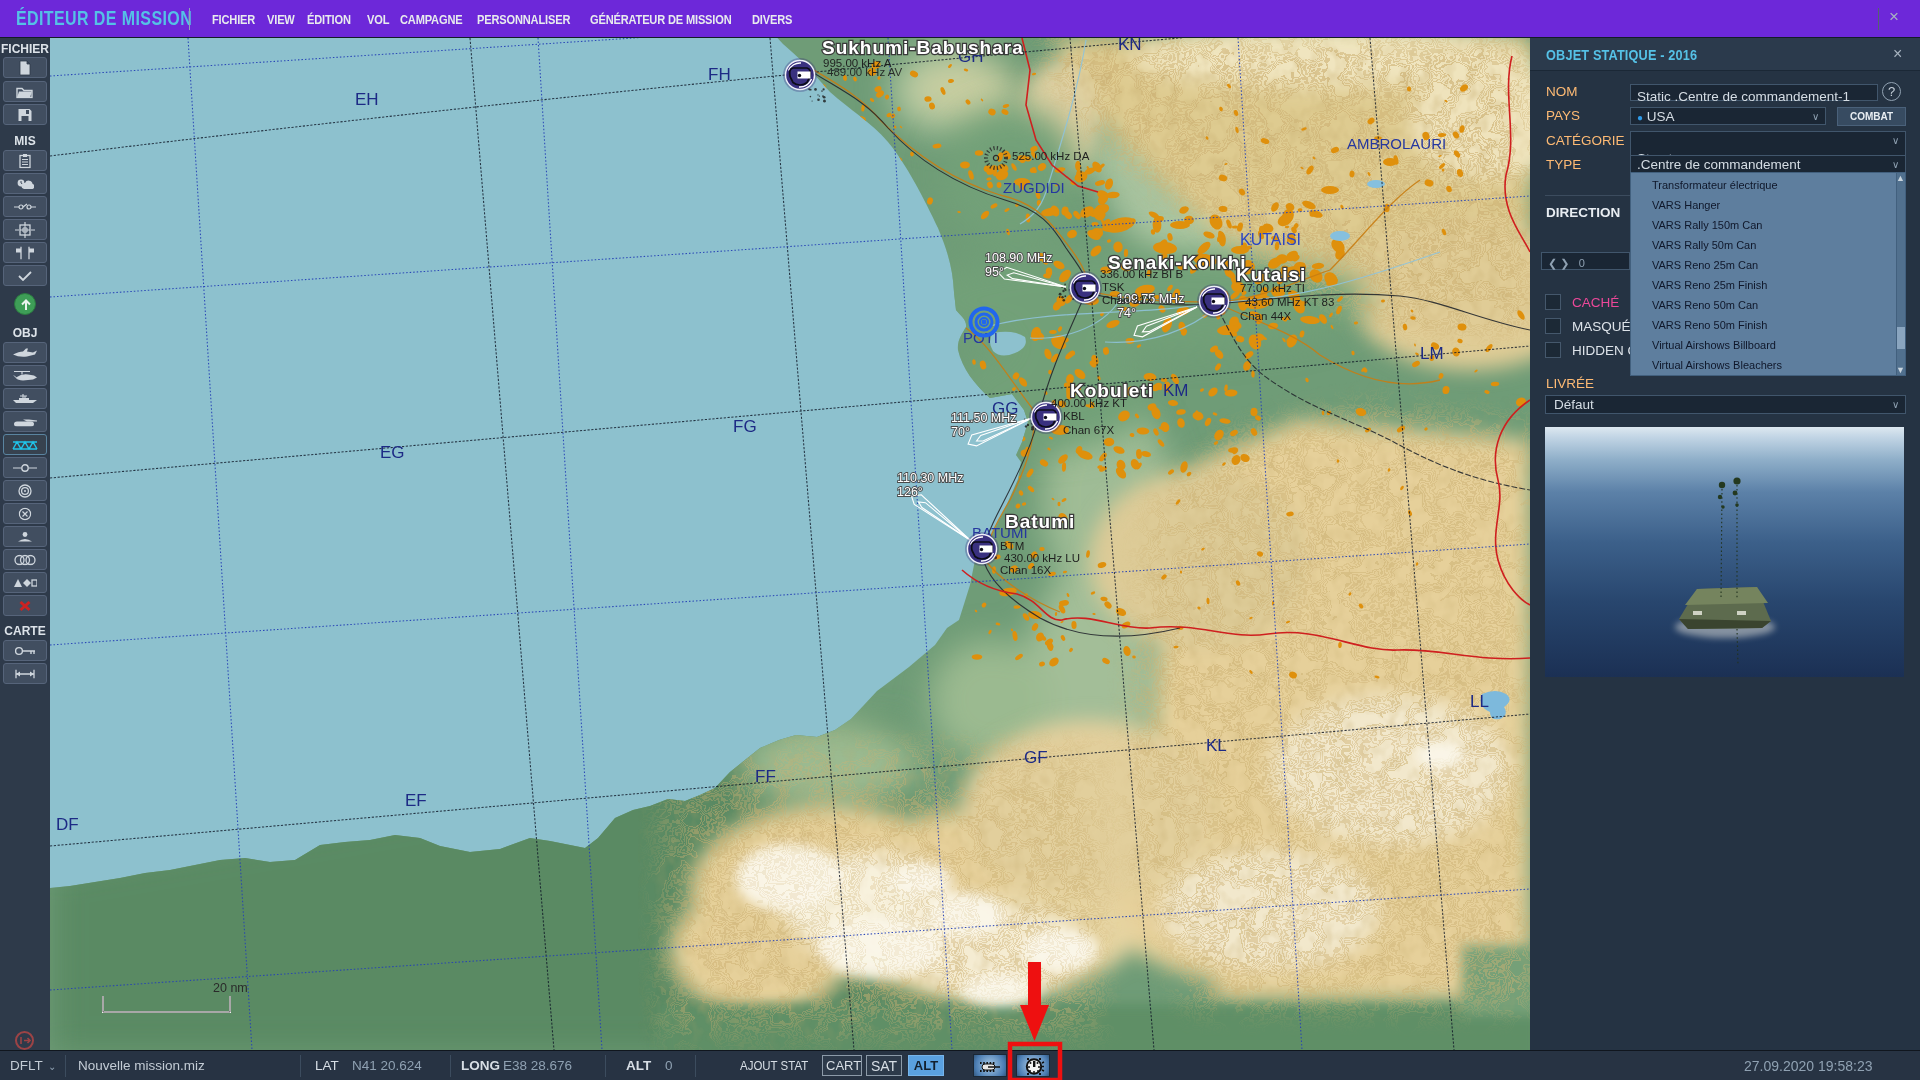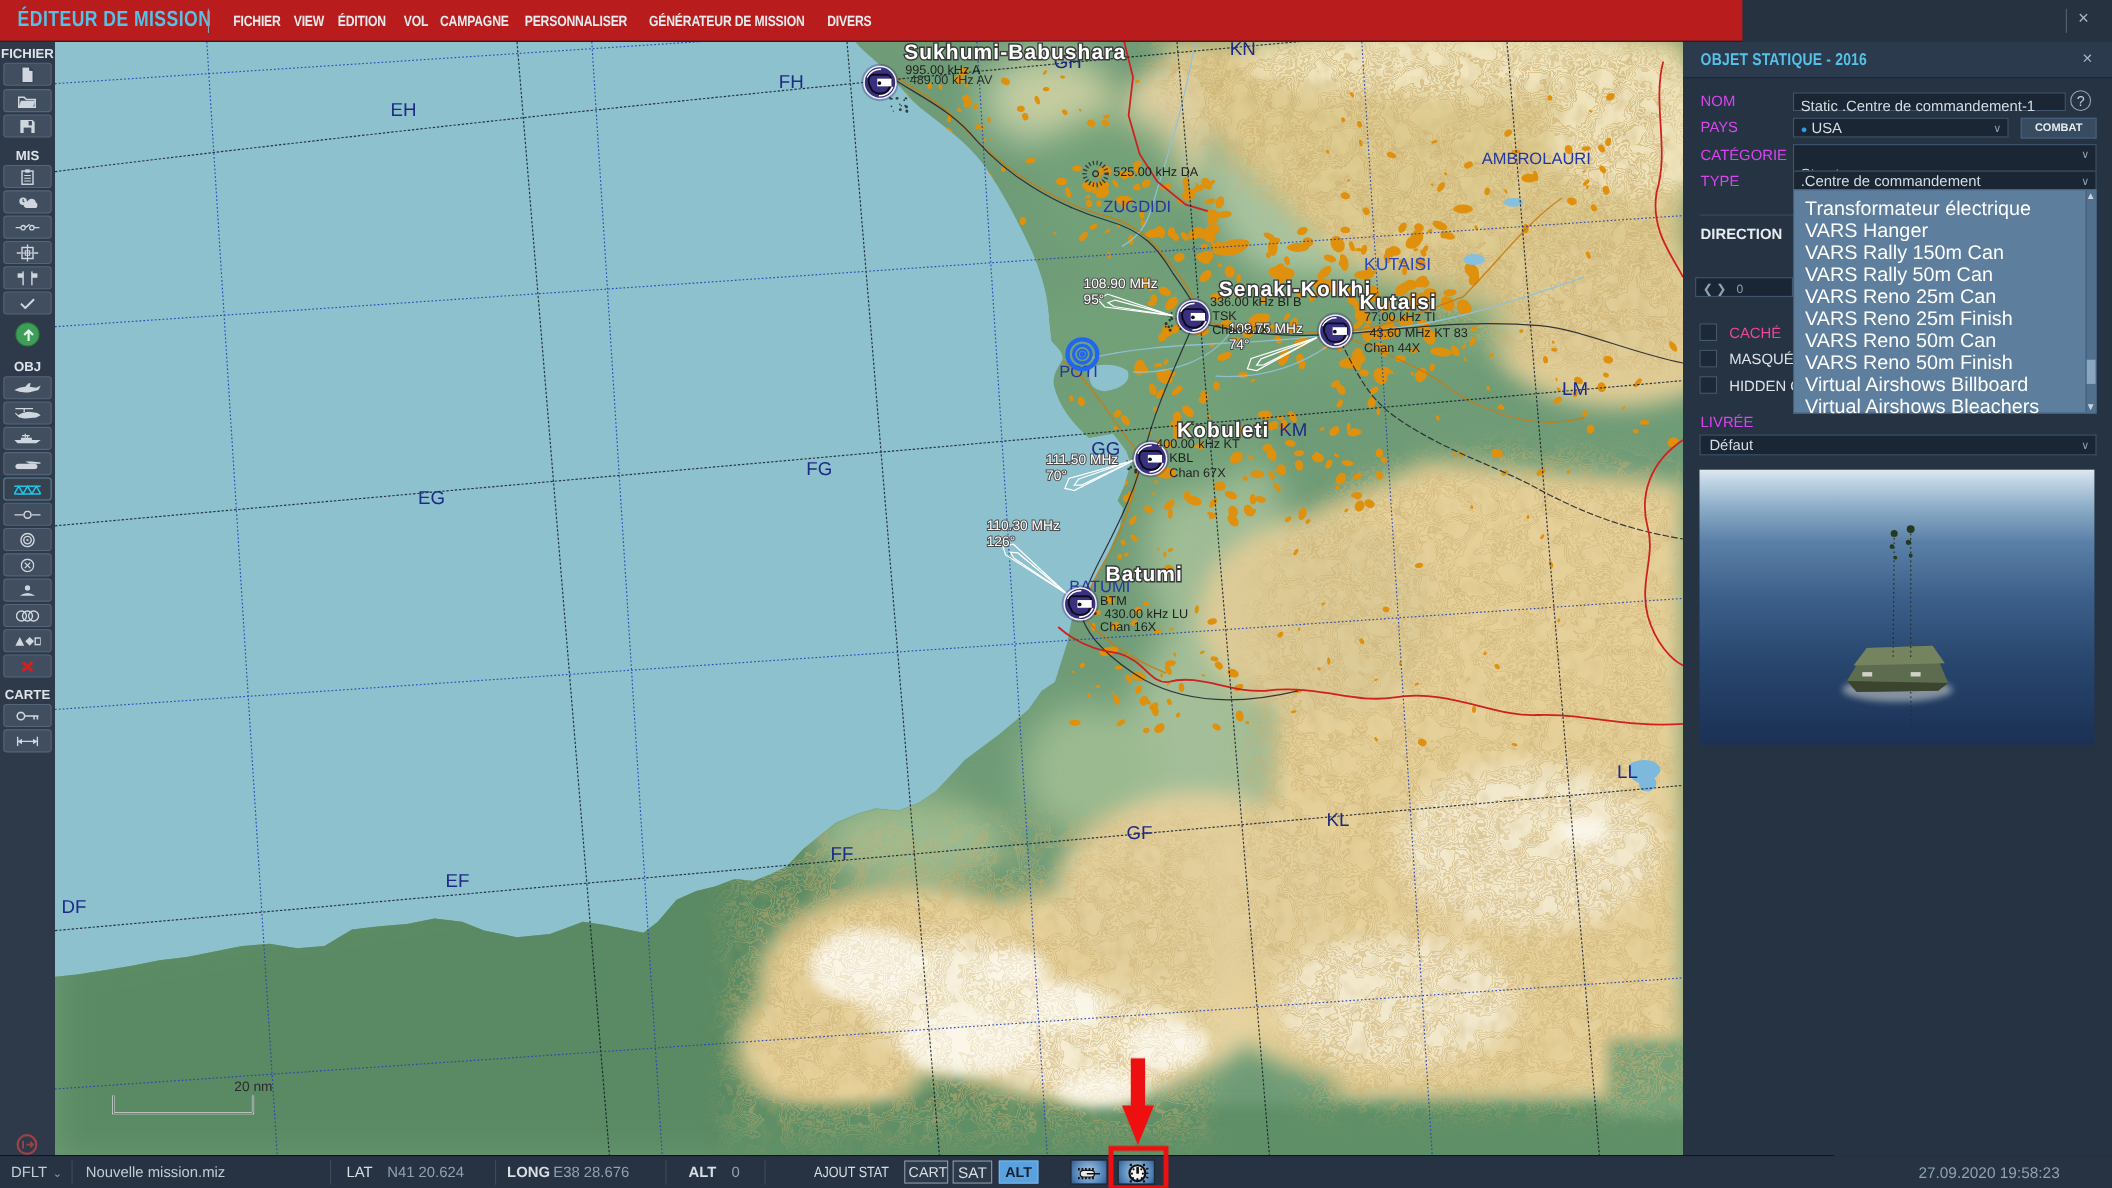--- a/index.html
+++ b/index.html
@@ -1,37 +1,37 @@
 <!DOCTYPE html>
 <html><head><meta charset="utf-8">
 <style>
 *{margin:0;padding:0;box-sizing:border-box}
 html,body{width:1920px;height:1080px;overflow:hidden;background:#263240;
 font-family:"Liberation Sans",sans-serif;-webkit-font-smoothing:antialiased}
 .abs{position:absolute}
-#topbar{position:absolute;left:0;top:0;width:1584px;height:38px;background:#b91c1c;border-bottom:1px solid #141c26}
+#topbar{position:absolute;left:0;top:0;width:1920px;height:38px;background:#6d28d9;border-bottom:1px solid #141c26}
 #title{position:absolute;left:16px;top:7px;font-size:20px;font-weight:bold;color:#55c1e6;letter-spacing:.5px;transform:scaleX(0.8);transform-origin:left}
 .menu{position:absolute;top:12px;font-size:13.5px;font-weight:bold;color:#e8ebee;letter-spacing:-.2px;transform:scaleX(0.82);transform-origin:left}
 #sidebar{position:absolute;left:0;top:38px;width:50px;height:1012px;background:#2e3a4a}
 .sblabel{position:absolute;left:0;width:50px;text-align:center;font-size:12px;font-weight:bold;color:#dde3e9}
 .sbtn{position:absolute;left:3px;width:44px;height:21px;background:#414e60;border:1px solid #56647a;border-radius:3px}
 .sbtn svg{position:absolute;left:50%;top:50%;transform:translate(-50%,-50%)}
 #statusbar{position:absolute;left:0;top:1050px;width:1920px;height:30px;background:#273343;border-top:1px solid #10161e}
 .st{position:absolute;top:7px;font-size:13.5px;color:#c3ccd5}
 .stdim{color:#8fa1b2}
 .stsep{position:absolute;top:4px;width:1px;height:22px;background:#3c4c5e}
 #panel{position:absolute;left:1530px;top:38px;width:390px;height:1012px;background:#253343}
 #phead{position:absolute;left:0;top:0;width:390px;height:33px;background:#2b3a4c;border-bottom:1px solid #1b2836}
 #ptitle{position:absolute;left:16px;top:8px;font-size:15.5px;font-weight:bold;color:#55c1e6;letter-spacing:.2px;transform:scaleX(0.82);transform-origin:left}
-.plabel{position:absolute;left:16px;font-size:13.5px;color:#d946ef}
+.plabel{position:absolute;left:16px;font-size:13.5px;color:#fdba74}
 .pinput{position:absolute;background:#1a2634;border:1px solid #41566c;color:#d5dde4;font-size:13.5px;line-height:16px}
 .chev{position:absolute;color:#8fa1b2;font-size:10px}
 .cb{position:absolute;left:15px;width:16px;height:16px;background:#1c2936;border:1px solid #45586c}
 #dlist{position:absolute;left:100px;top:134px;width:276px;height:204px;background:#5e7e9e;border:1px solid #42607e}
-.ditem{position:absolute;left:10px;font-size:18px;color:#ffffff;white-space:nowrap}
+.ditem{position:absolute;left:21px;font-size:11px;color:#0f172a;white-space:nowrap}
 </style></head>
 <body>
 
 <div id="topbar">
 <div id="title">ÉDITEUR DE MISSION</div>
 <div class="abs" style="left:189px;top:8px;width:1px;height:22px;background:#8fa5b5"></div>
 <div class="menu" style="left:212px">FICHIER</div>
 <div class="menu" style="left:267px">VIEW</div>
 <div class="menu" style="left:307px">ÉDITION</div>
 <div class="menu" style="left:367px">VOL</div>

